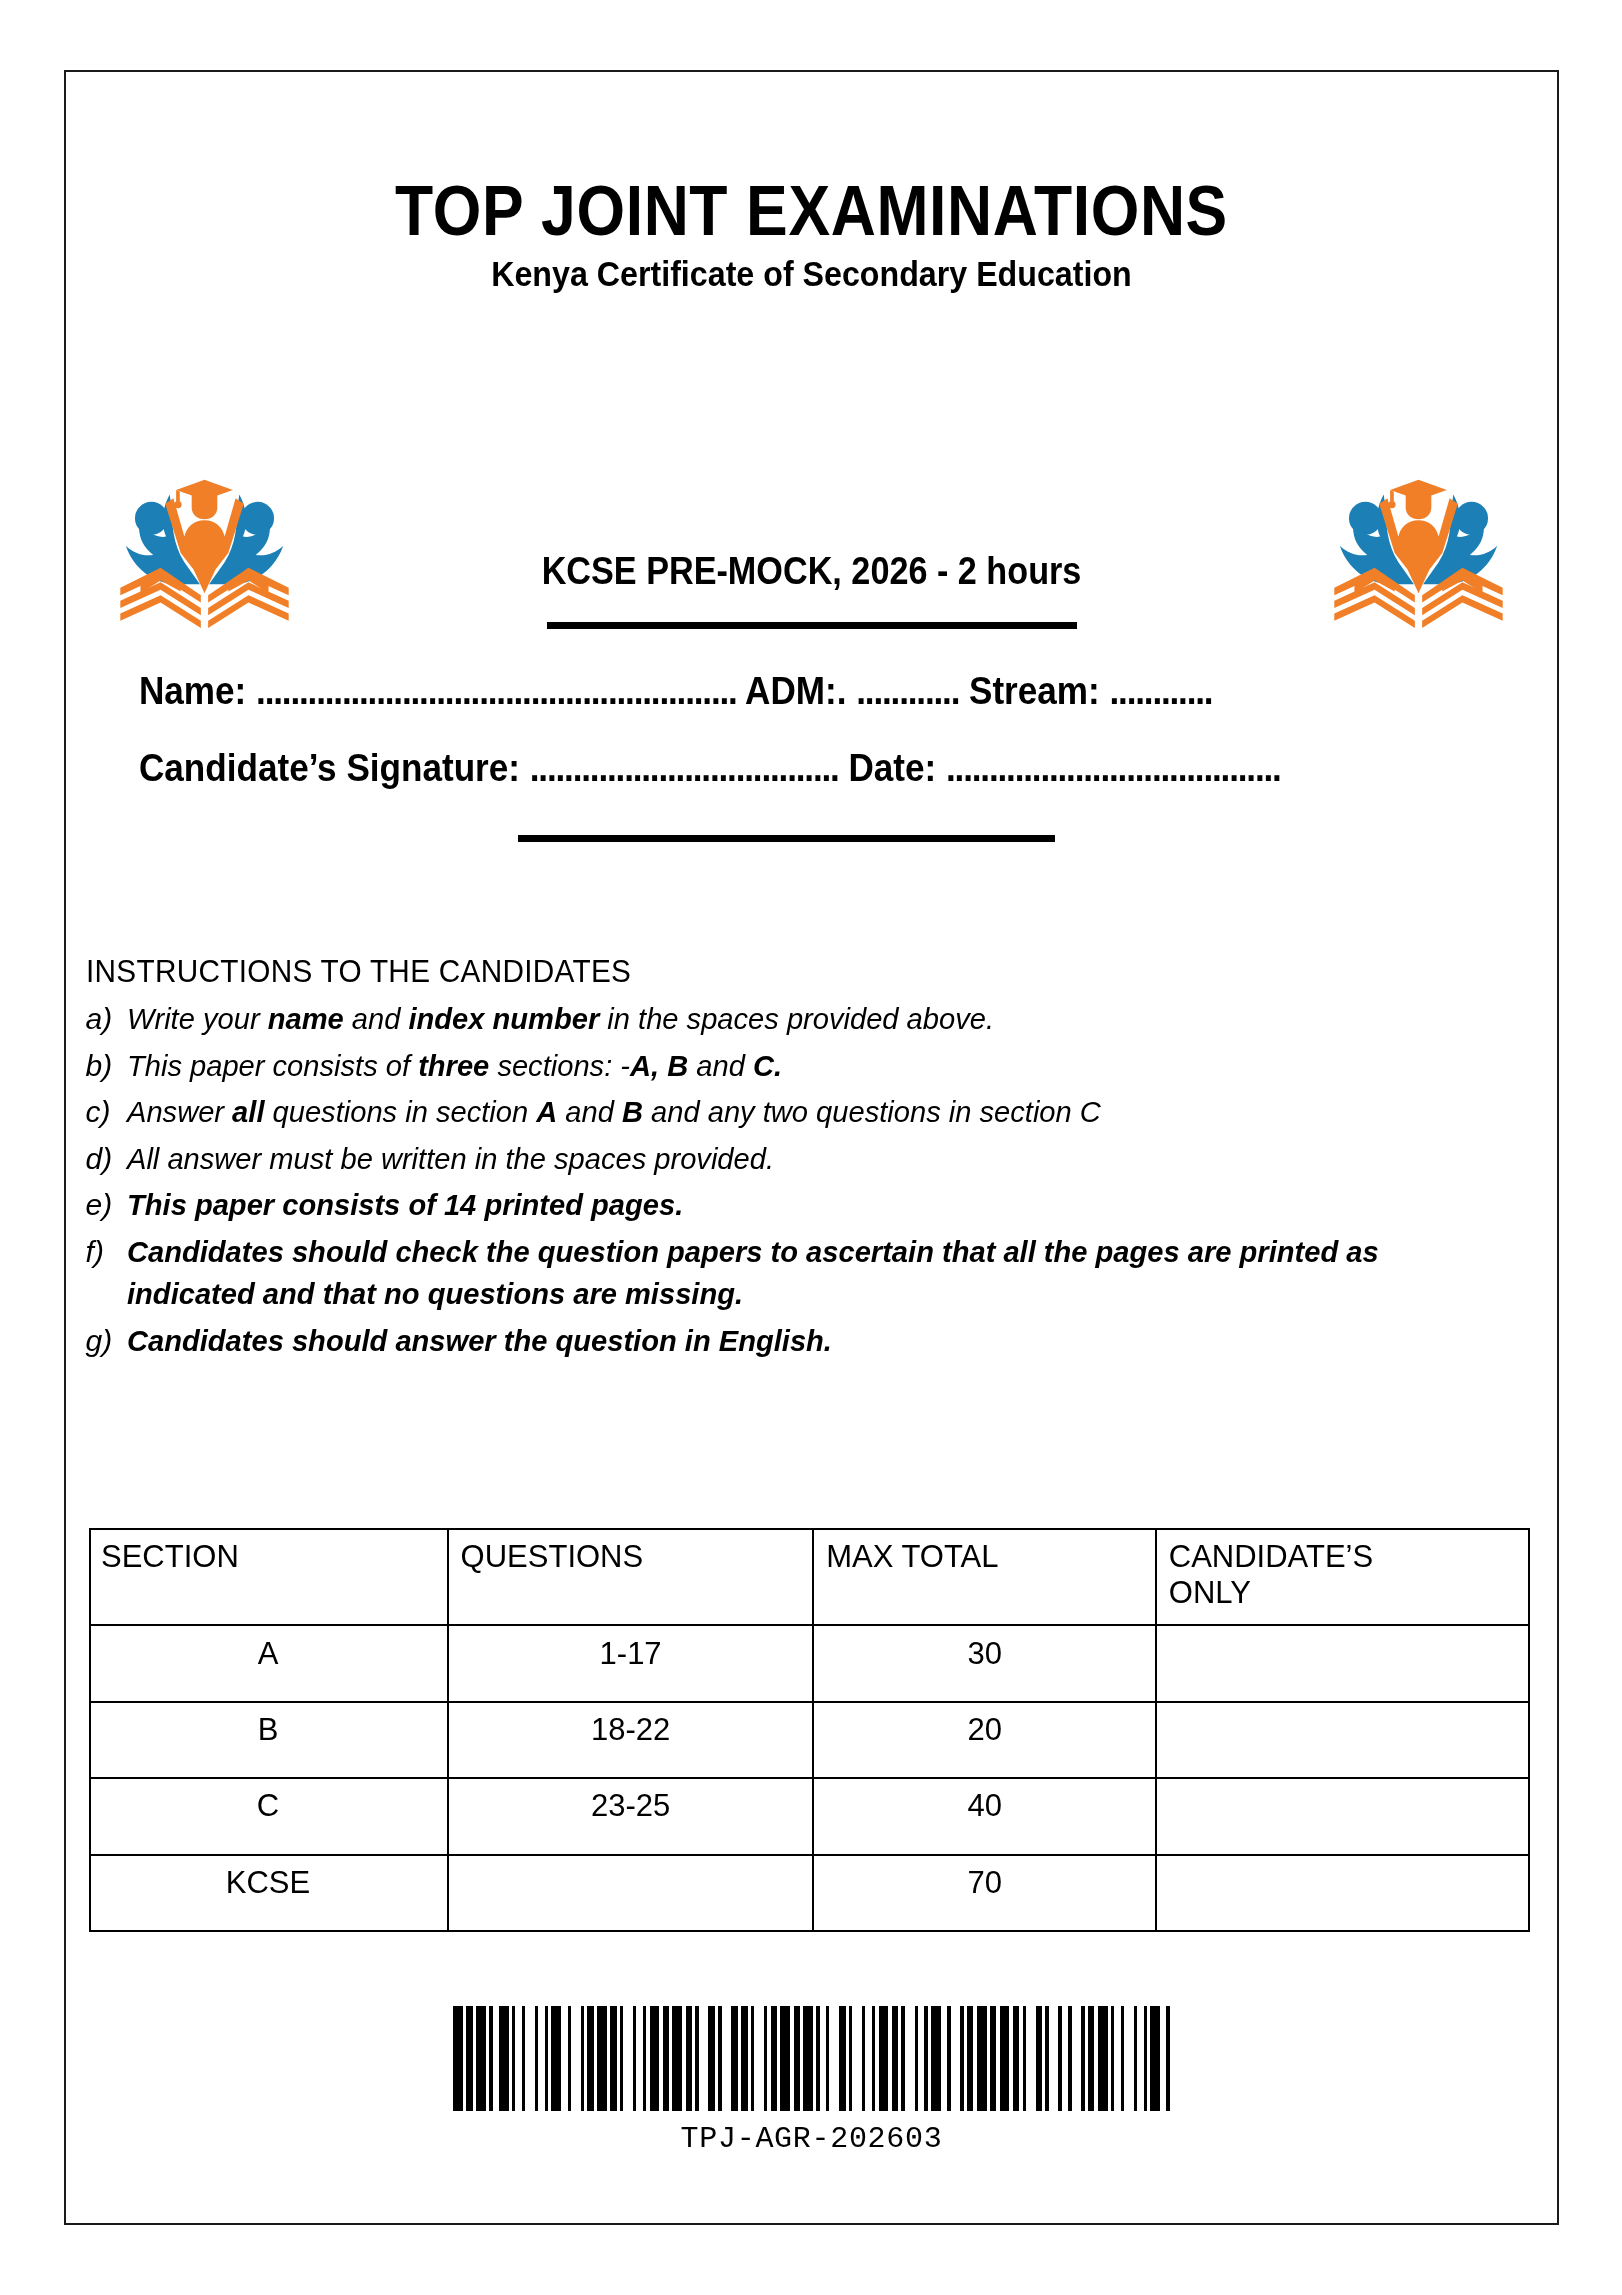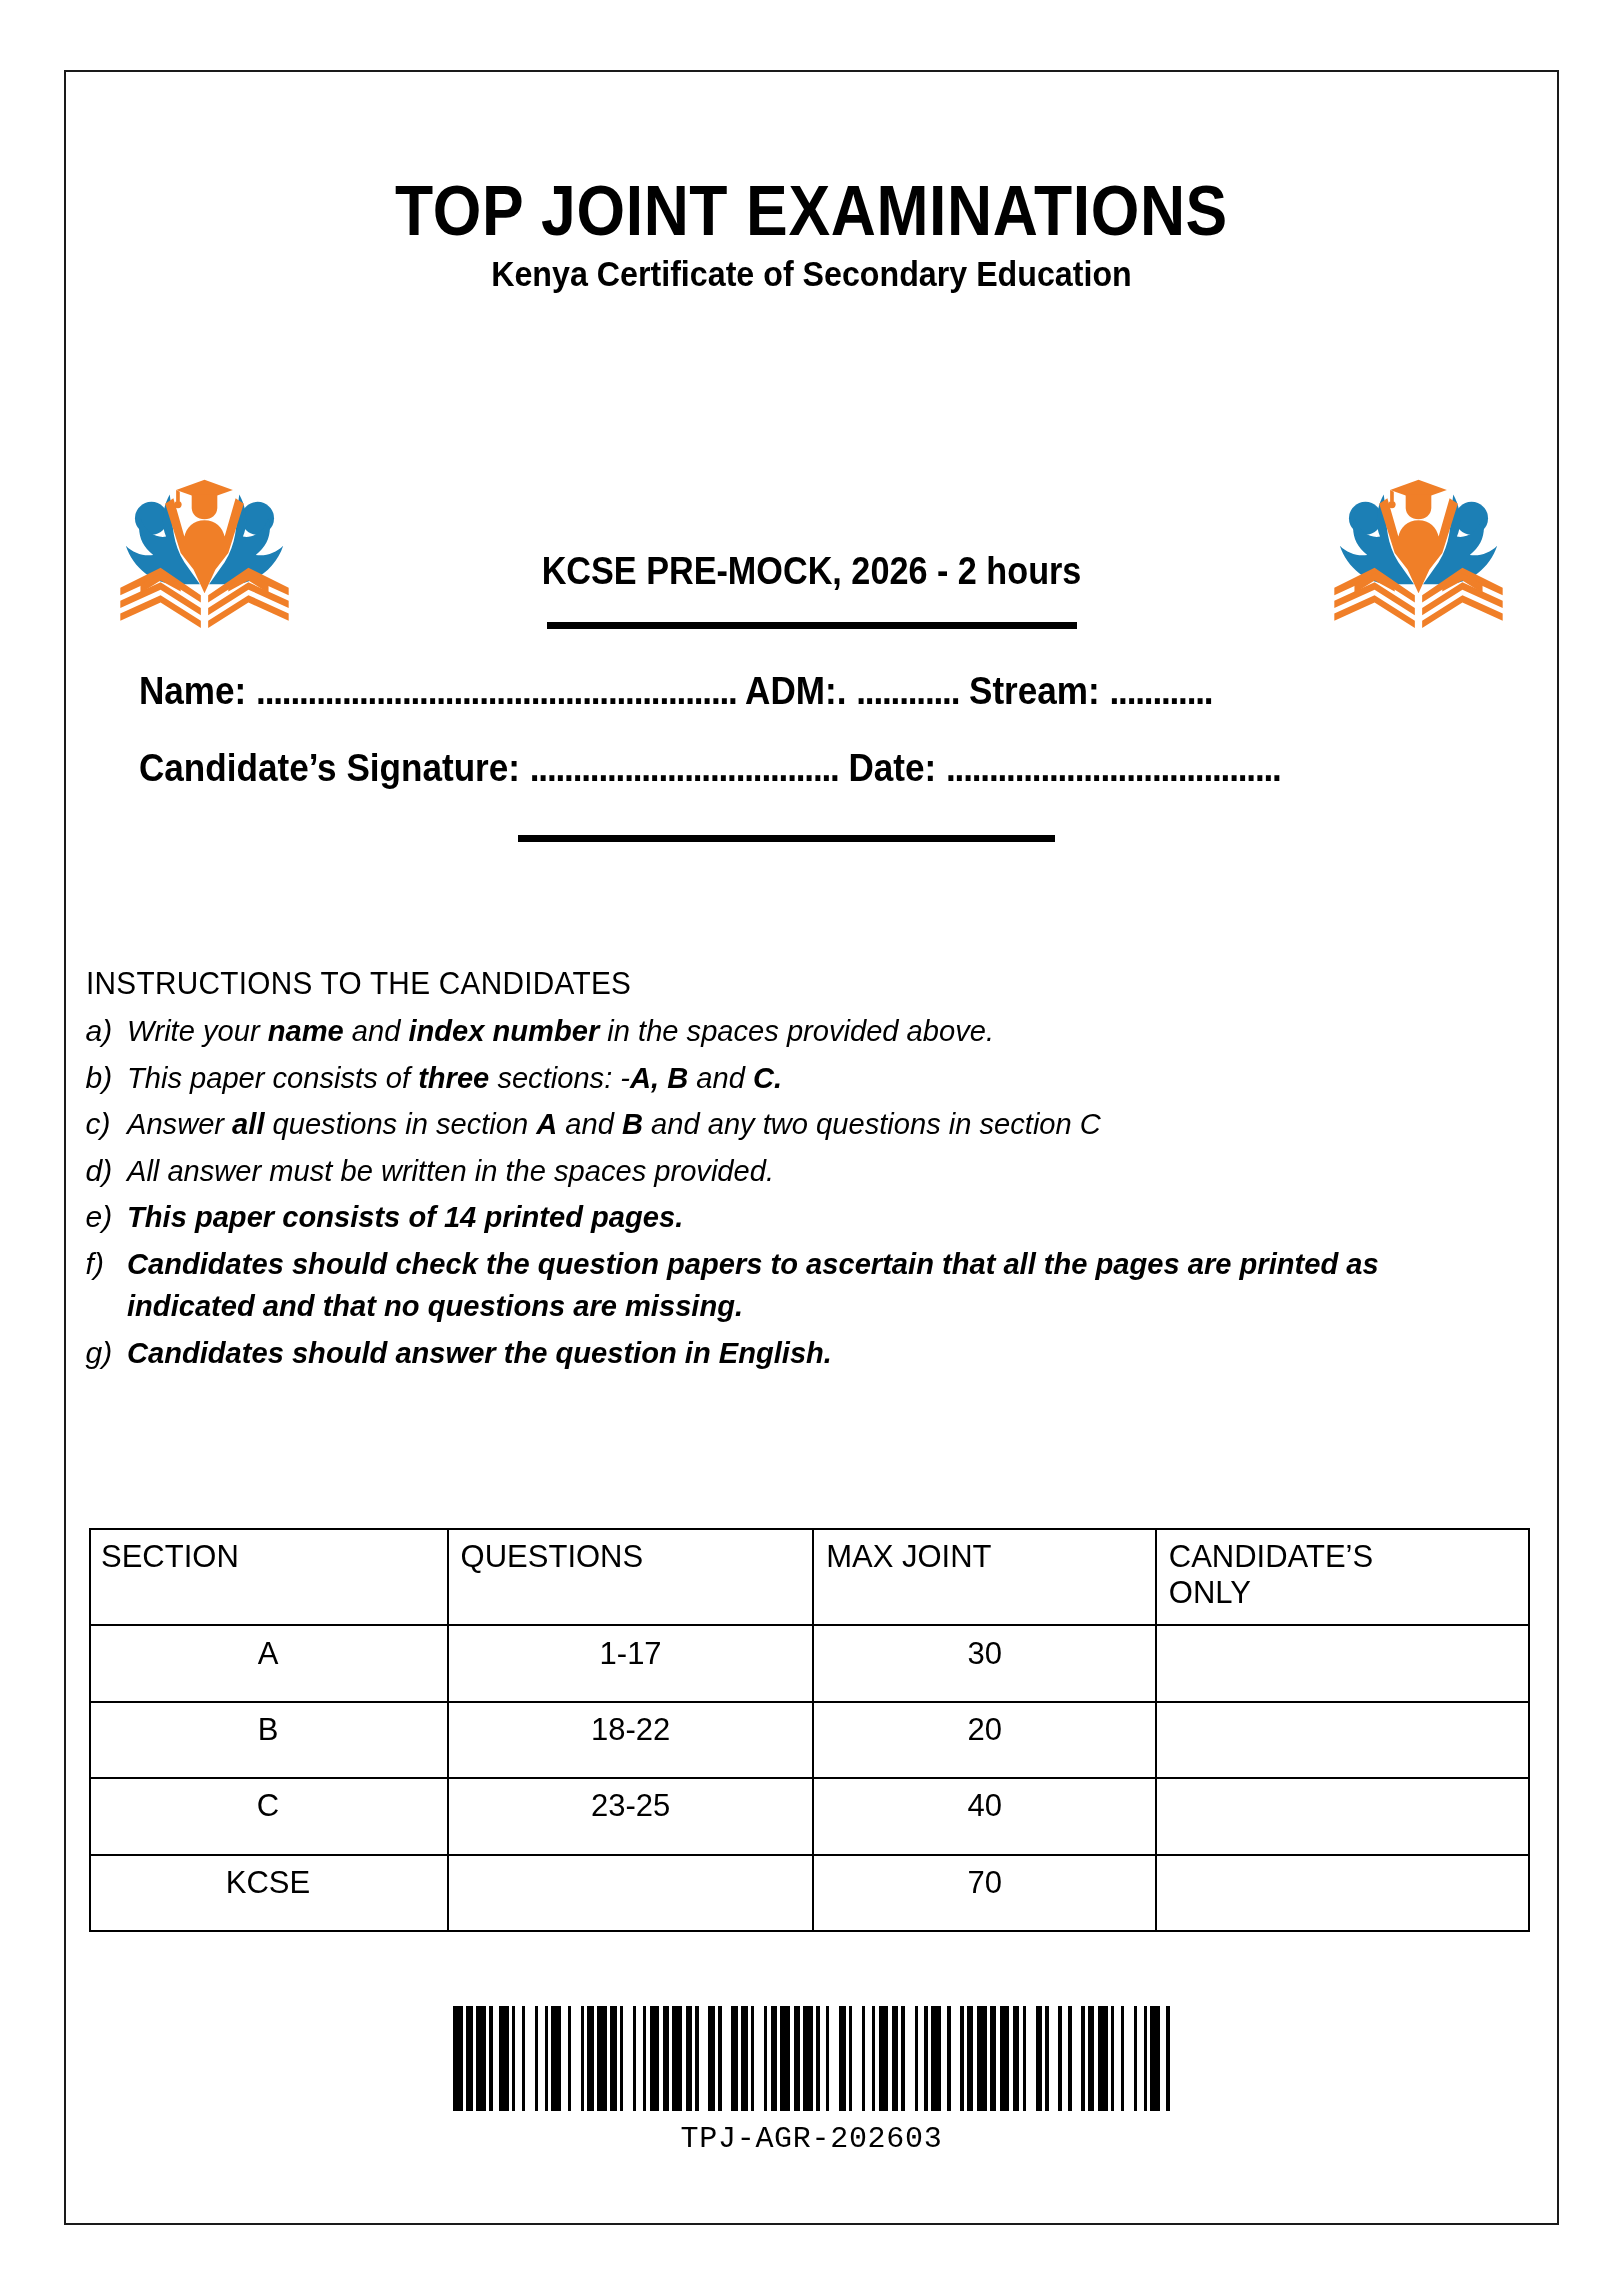--- a/index.html
+++ b/index.html
@@ -142,21 +142,20 @@
 
   
   .instructions {
     position: absolute;
     left: 19.6px;
     top: 877px;
     width: 1453px;
     font-style: italic;
     font-size: 30px;
     line-height: 1.42;
-    margin-top: 12px;
   }
   .instr-heading {
     font-style: normal;
     font-weight: normal;
     font-size: 32px;
     letter-spacing: 0.3px;
     margin-bottom: 3.9px;
     transform: scaleX(0.93);
     transform-origin: left center;
     white-space: nowrap;
@@ -368,21 +367,21 @@
           </div>
         </div>
     </div>
 
 
     <table class="score-table">
       <thead>
         <tr>
           <th class="col-section">SECTION</th>
           <th class="col-questions">QUESTIONS</th>
-          <th class="col-max">MAX JOINT</th>
+          <th class="col-max">MAX TOTAL</th>
           <th class="col-cand">
             <span class="cand-head-l1">CANDIDATE’S</span>
             <span class="cand-head-l2">ONLY</span>
           </th>
         </tr>
       </thead>
       <tbody id="score-rows">
           <tr>
             <td class="col-section">A</td>
             <td class="col-questions">1-17</td>

